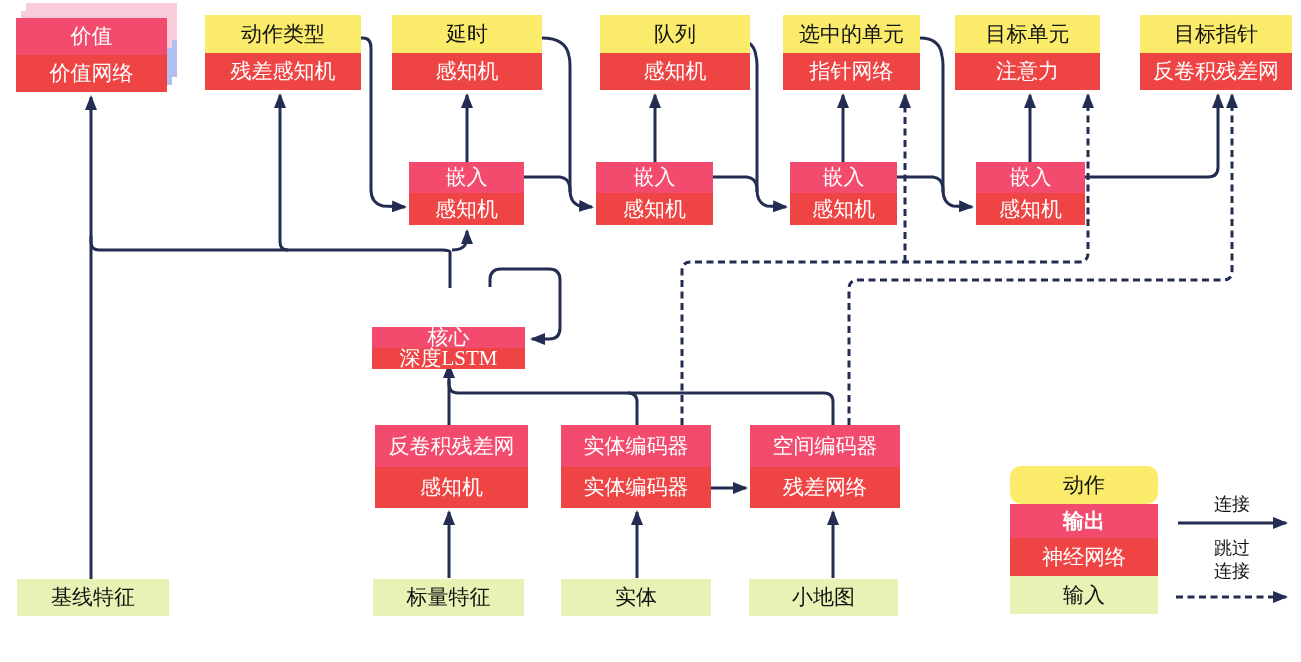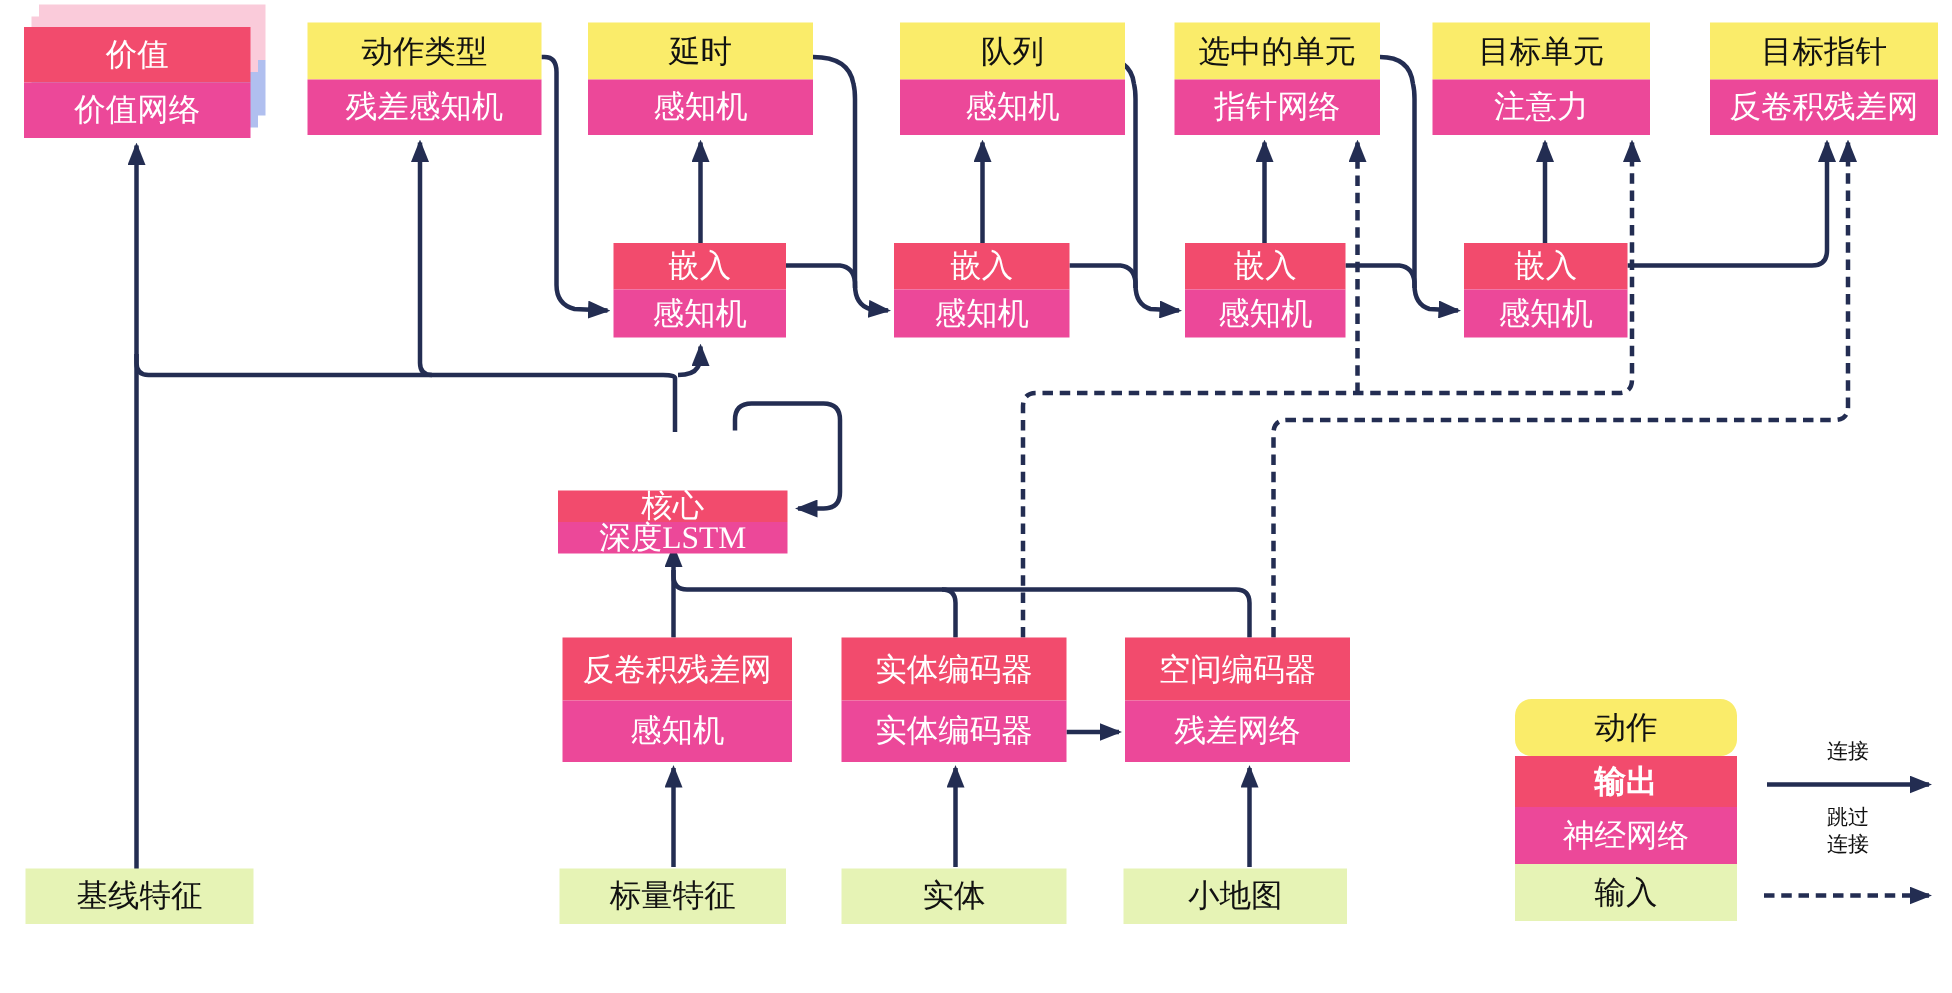--- a/index.html
+++ b/index.html
@@ -3,27 +3,27 @@
 <meta charset="utf-8">
 <style>
   html,body{margin:0;padding:0;background:#ffffff;}
   body{width:1301px;height:662px;font-family:"Liberation Serif","DejaVu Serif",serif;}
   #canvas{position:relative;width:1301px;height:662px;overflow:hidden;background:#fff;}
   #wires{position:absolute;left:0;top:0;width:1301px;height:662px;z-index:1;}
   .box{position:absolute;z-index:2;display:flex;flex-direction:column;}
   .half{display:flex;align-items:center;justify-content:center;font-size:21px;line-height:1;white-space:nowrap;}
   .yellow{background:#FAEC6A;color:#111;}
   .red{background:#F24B6D;color:#fff;}
-  .blue{background:#ec4899;color:#fff;}
+  .blue{background:#ef4444;color:#fff;}
   .green{background:#E6F3B5;color:#111;}
   .sheet{position:absolute;left:0;top:0;width:100%;height:100%;display:flex;flex-direction:column;z-index:0;}
   .sheet .p1{flex:1;background:#FACBDA;}
   .sheet .p2{flex:1;background:#B0BFEF;}
   .stackmain{position:relative;z-index:2;width:100%;height:100%;display:flex;flex-direction:column;}
-  .legend-label{position:absolute;z-index:2;font-size:14px;color:#111;text-align:center;line-height:1.3;}
+  .legend-label{position:absolute;z-index:2;font-size:18px;color:#111;text-align:center;line-height:1.3;}
 </style>
 </head>
 <body>
 
 <div id="canvas">
 
   <svg id="wires" viewBox="0 0 1301 662">
     <defs>
       <marker id="ah" markerUnits="userSpaceOnUse" markerWidth="15" markerHeight="12" refX="13" refY="6" orient="auto">
         <path d="M0,0 L15,6 L0,12 Z" fill="#232D52"></path>

